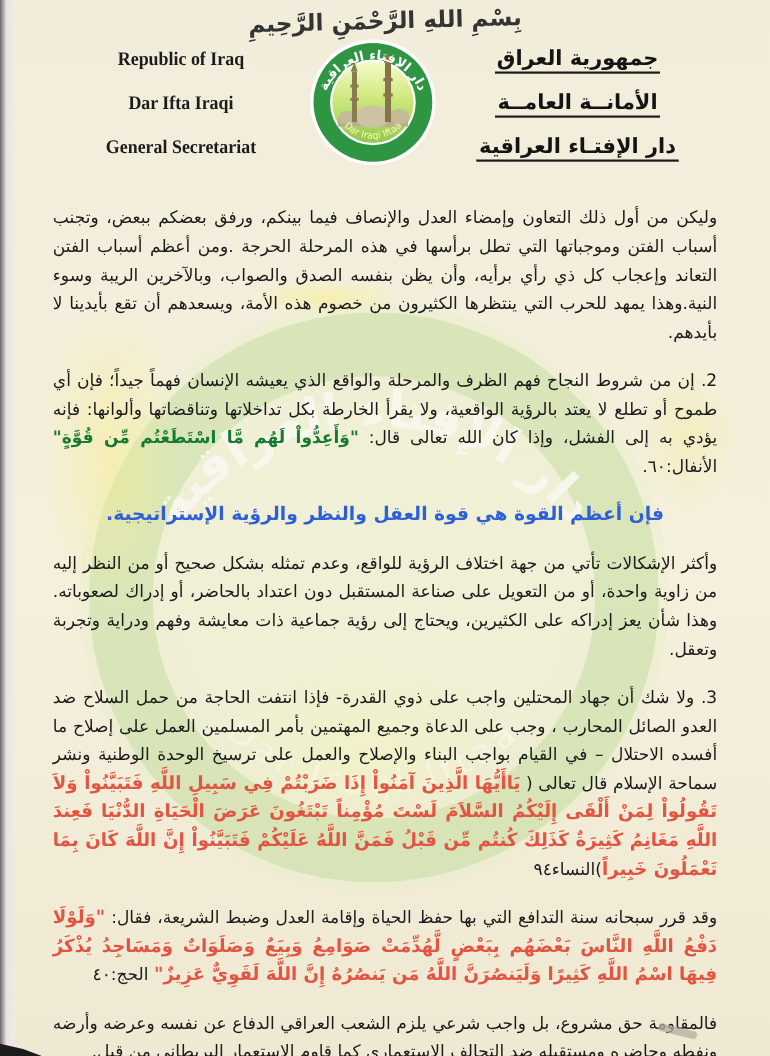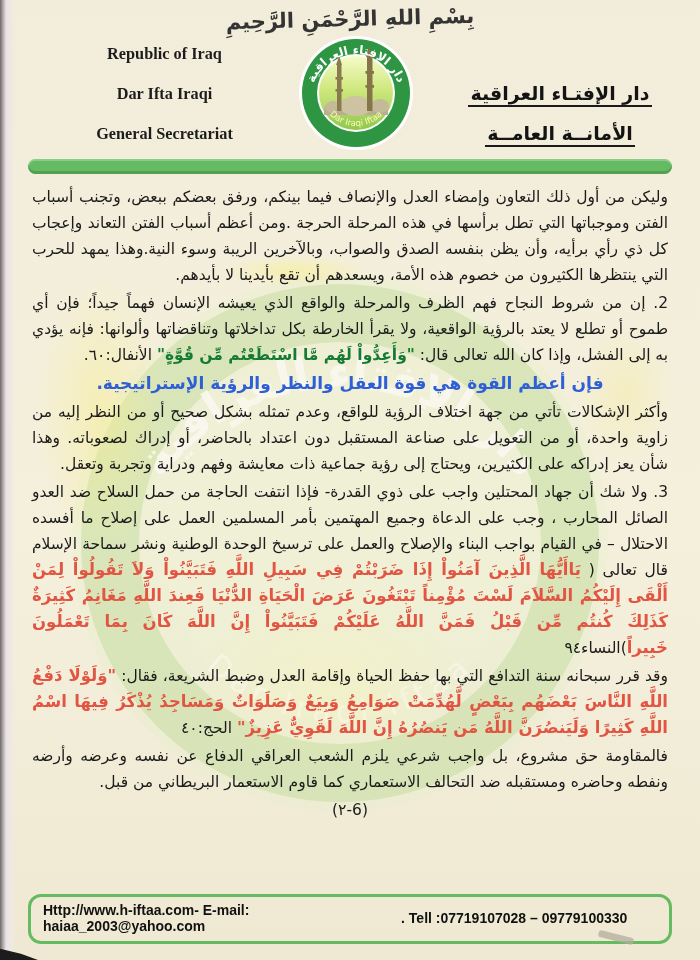--- a/index.html
+++ b/index.html
@@ -17,32 +17,32 @@
   .watermark{position:absolute;left:60px;top:263px;width:560px;height:560px;z-index:0;opacity:.6;}
   .glare{position:absolute;z-index:0;pointer-events:none;}
   .g1{left:36px;top:275px;width:130px;height:280px;background:radial-gradient(ellipse,rgba(246,236,140,.5),rgba(246,236,140,0) 70%);}
   .g2{left:575px;top:325px;width:100px;height:140px;background:radial-gradient(ellipse,rgba(243,233,150,.4),rgba(243,233,150,0) 70%);}
   .g3{left:195px;top:595px;width:270px;height:170px;background:radial-gradient(ellipse,rgba(250,245,170,.28),rgba(250,245,170,0) 72%);}
   .g4{left:225px;top:256px;width:140px;height:30px;background:radial-gradient(ellipse,rgba(248,238,130,.5),rgba(248,238,130,0) 75%);}
   .content{position:relative;z-index:1;display:flex;flex-direction:column;height:100%;}
   
   .bismillah{margin-top:7px;text-align:center;direction:rtl;font-size:21px;font-weight:bold;
         color:#343434;letter-spacing:-1px;transform:rotate(-1.5deg);}
-  .header-row{display:flex;justify-content:space-between;align-items:flex-end;padding:2px 25px 0 62px;}
+  .header-row{display:flex;justify-content:space-between;align-items:center;padding:2px 60px 0 62px;}
   .hdr-en{width:205px;text-align:center;font-family:"Liberation Serif",serif;font-weight:bold;
         font-size:17.5px;color:#1c1c1c;line-height:40px;transform:scaleX(.93);}
   .hdr-ar{width:230px;text-align:center;direction:rtl;font-size:19px;font-weight:bold;color:#141414;line-height:40px;}
   .hdr-ar .ul{border-bottom:2px solid #1a1a1a;padding:0 2px 1px;}
   .hdr-logo{width:120px;height:120px;}
   .green-bar{height:15px;margin:6px 28px 0;border-radius:8px;background:#64bb62;
         box-shadow:inset 0 -3px 0 rgba(60,130,60,.45), inset 0 2px 0 rgba(255,255,255,.25);}
   
   .body-text{direction:rtl;text-align:justify;font-size:15.5px;line-height:26px;color:#1b1b1b;
         padding:8px 30px 0;}
-  .para{margin:2px;}
+  .para{margin:18px;}
   .para.center{text-align:center;}
   .run-n{}
   .run-g{color:#157a33;font-weight:bold;}
   .run-b{color:#2e5fd7;font-weight:bold;font-size:17px;}
   .run-r{color:#e25543;font-weight:bold;font-size:16.5px;}
   
   .footer-box{margin:auto 28px 16px;border:3px solid #64bb62;border-radius:13px;padding:5px 12px 7px;
         font-family:"Liberation Sans",sans-serif;font-weight:bold;font-size:14px;color:#111;
         display:grid;grid-template-columns:1.15fr 1fr;row-gap:15px;align-items:center;}
   .f-ltr{direction:ltr;text-align:left;}
@@ -115,22 +115,23 @@
         </g>
         <text font-size="12" font-weight="bold" fill="#ffffff">
           <textPath href="#arcTop" startOffset="50%" text-anchor="middle">دار الإفتاء العراقية</textPath>
         </text>
         <text font-size="8.5" fill="#fdf7b0">
           <textPath href="#arcBot" startOffset="50%" text-anchor="middle">Dar Iraqi Iftaa</textPath>
         </text>
       </svg>
 
       <div class="hdr-ar">
+        <div><span class="ul">جمهورية العراق</span></div>
+        <div><span class="ul">الأمانــة العامــة</span></div>
         <div><span class="ul">دار الإفتـاء العراقية</span></div>
-        <div><span class="ul">الأمانــة العامــة</span></div>
       </div>
     </div>
 
     <div class="green-bar"></div>
 
     <div class="body-text">
         <div class="para"><span class="run-n">وليكن من أول ذلك التعاون وإمضاء العدل والإنصاف فيما بينكم، ورفق بعضكم ببعض، وتجنب أسباب الفتن وموجباتها التي تطل برأسها في هذه المرحلة الحرجة .ومن أعظم أسباب الفتن التعاند وإعجاب كل ذي رأي برأيه، وأن يظن بنفسه الصدق والصواب، وبالآخرين الريبة وسوء النية.وهذا يمهد للحرب التي ينتظرها الكثيرون من خصوم هذه الأمة، ويسعدهم أن تقع بأيدينا لا بأيدهم.</span></div>
         <div class="para"><span class="run-n">2. إن من شروط النجاح فهم الظرف والمرحلة والواقع الذي يعيشه الإنسان فهماً جيداً؛ فإن أي طموح أو تطلع لا يعتد بالرؤية الواقعية، ولا يقرأ الخارطة بكل تداخلاتها وتناقضاتها وألوانها: فإنه يؤدي به إلى الفشل، وإذا كان الله تعالى قال: </span><span class="run-g">"وَأَعِدُّواْ لَهُم مَّا اسْتَطَعْتُم مِّن قُوَّةٍ"</span><span class="run-n"> الأنفال:٦٠.</span></div>
         <div class="para center"><span class="run-b">فإن أعظم القوة هي قوة العقل والنظر والرؤية الإستراتيجية.</span></div>
         <div class="para"><span class="run-n">وأكثر الإشكالات تأتي من جهة اختلاف الرؤية للواقع، وعدم تمثله بشكل صحيح أو من النظر إليه من زاوية واحدة، أو من التعويل على صناعة المستقبل دون اعتداد بالحاضر، أو إدراك لصعوباته. وهذا شأن يعز إدراكه على الكثيرين، ويحتاج إلى رؤية جماعية ذات معايشة وفهم ودراية وتجربة وتعقل.</span></div>

